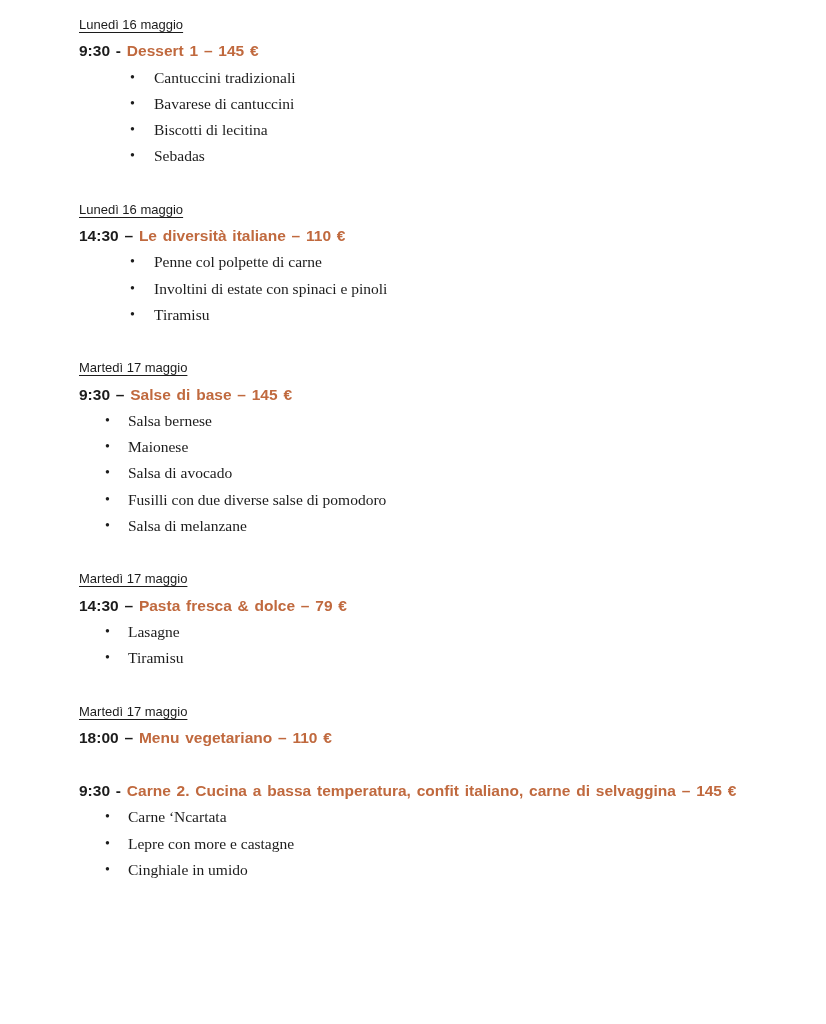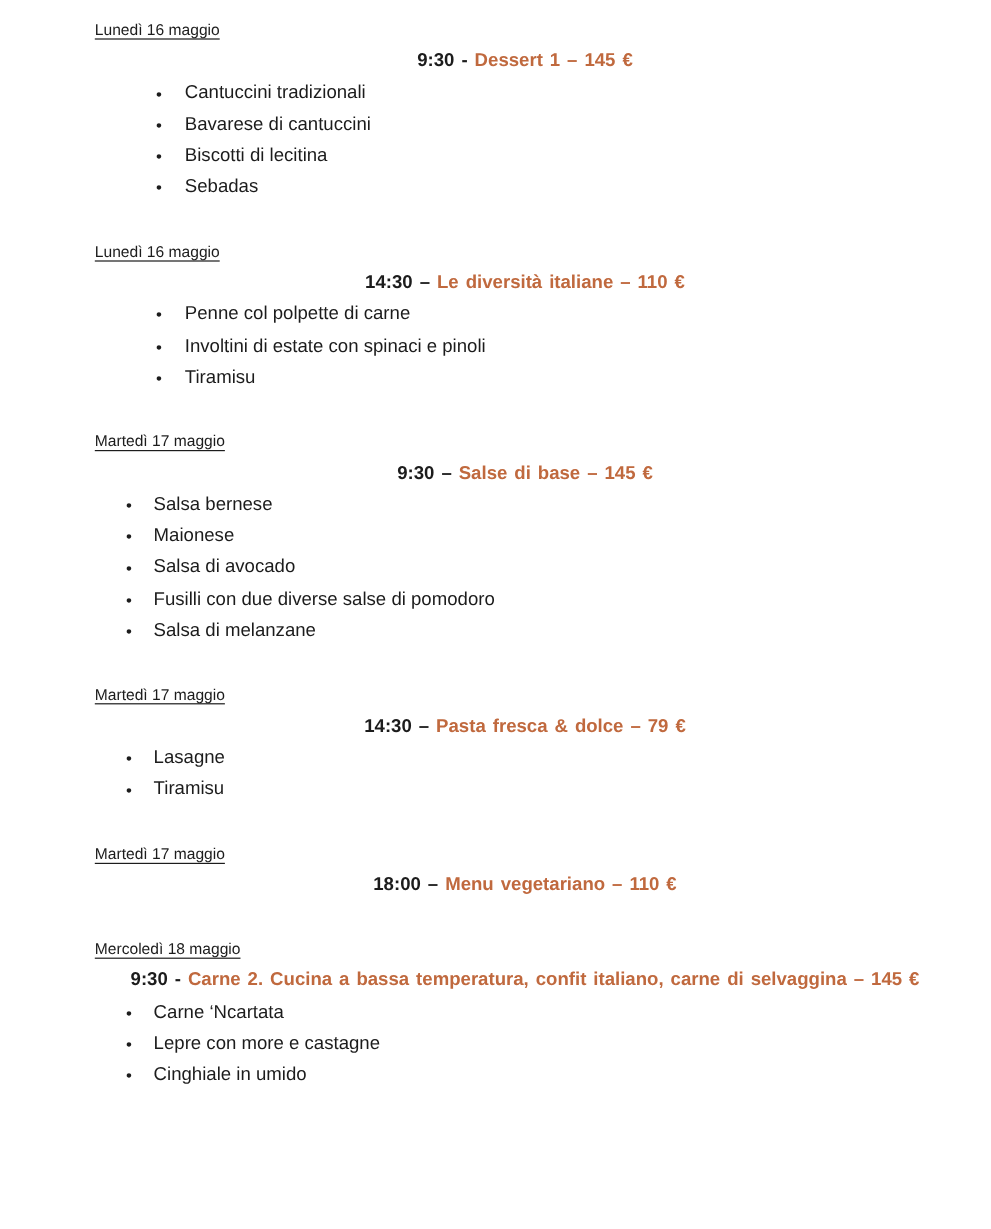--- a/index.html
+++ b/index.html
@@ -25,29 +25,29 @@
     line-height: 26.3px;
     text-decoration: underline;
     text-underline-offset: 3px;
     text-decoration-thickness: 1px;
   }
   .session-line {
     font-size: 15.5px;
     line-height: 26.3px;
     font-weight: bold;
     word-spacing: 1.5px;
-    text-align: center;
   }
   .session-line .time { color: var(--text); }
   .session-line .sep { color: var(--text); }
   .session-line .title { color: var(--accent); }
   ul.items {
     margin: 0;
     padding: 0;
     list-style: none;
+    font-family: Liberation Serif, serif;
   }
   ul.items li {
     position: relative;
     padding-left: 49px;
     font-size: 15.5px;
     line-height: 26.3px;
   }
   ul.items li::before {
     content: "\2022";
     position: absolute;
@@ -124,21 +124,20 @@
   <section class="menu-section">
     <div class="day">Martedì 17 maggio</div>
     <div class="session-line">
       <span class="time">18:00</span>
       <span class="sep">–</span>
       <span class="title">Menu vegetariano – 110 €</span>
     </div>
   </section>
 
   <section class="menu-section">
-    <div class="day">Mercoledì 18 maggio</div>
     <div class="session-line">
       <span class="time">9:30</span>
       <span class="sep">-</span>
       <span class="title">Carne 2. Cucina a bassa temperatura, confit italiano, carne di selvaggina – 145 €</span>
     </div>
     <ul class="items">
       <li>Carne ‘Ncartata</li>
       <li>Lepre con more e castagne</li>
       <li>Cinghiale in umido</li>
     </ul>

